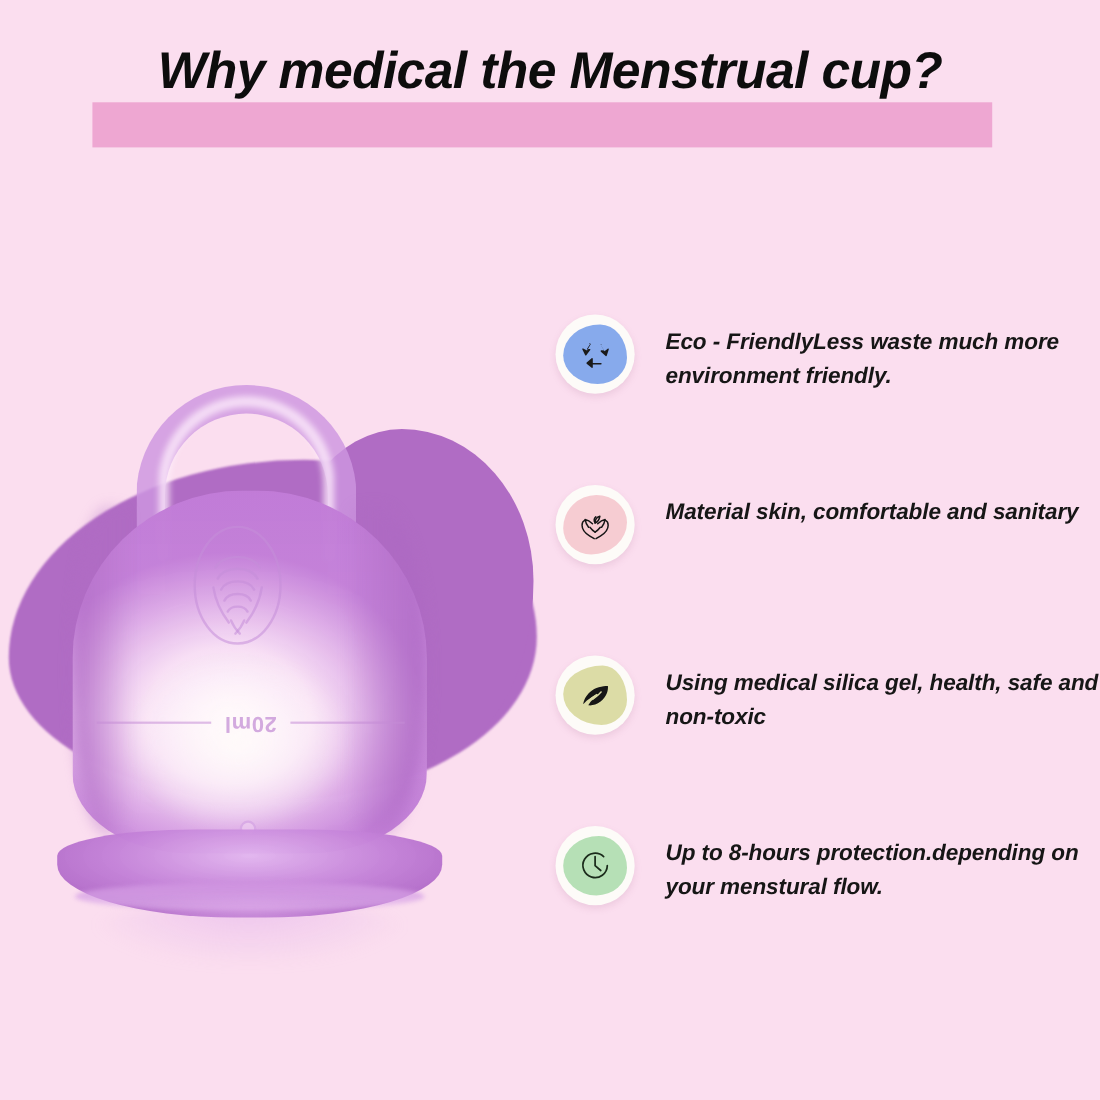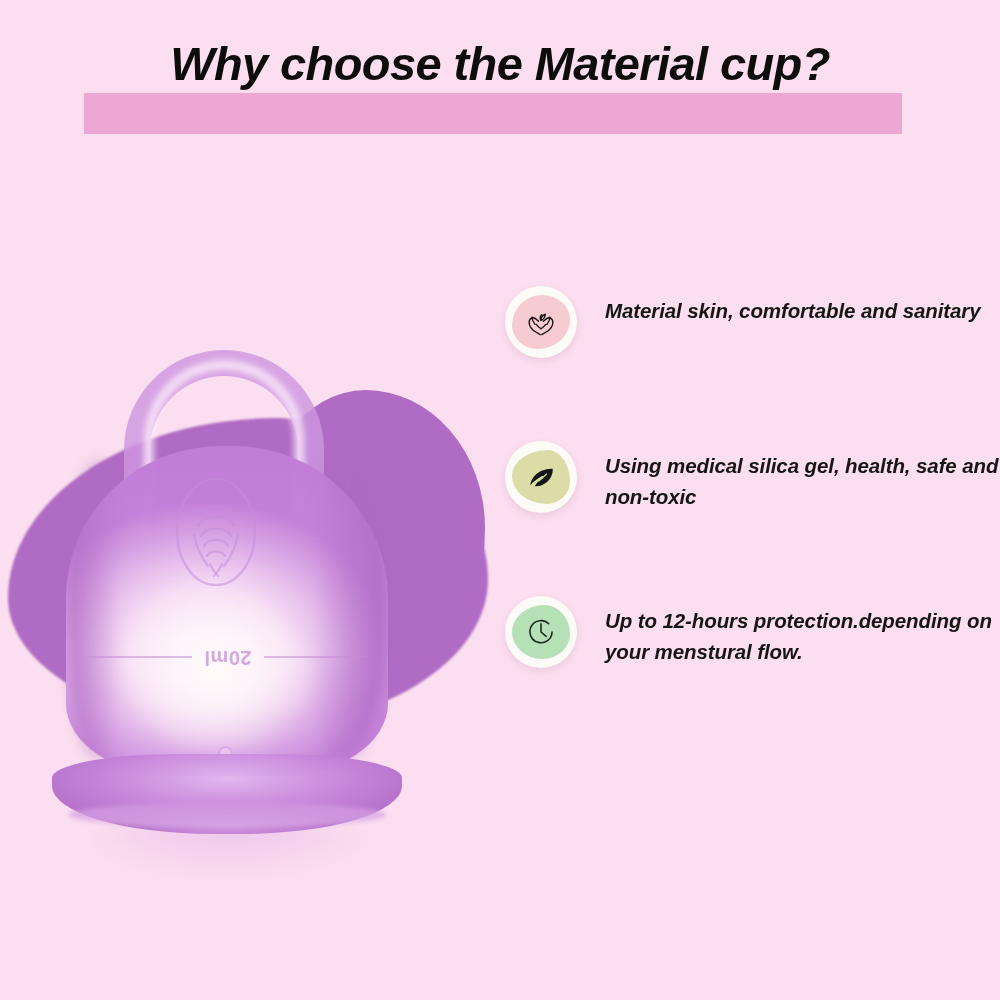--- a/index.html
+++ b/index.html
@@ -288,21 +288,21 @@
     font-family: "Liberation Sans", sans-serif;
   }
 </style>
 </head>
 <body>
 
 <div class="page">
 
   <div class="title-wrap">
     <div class="title-highlight"></div>
-    <div class="title-text">Why choose the Material cup?</div>
+    <div class="title-text">Why medical the Menstrual cup?</div>
   </div>
 
   <div class="product">
     <div class="blob-back"></div>
     <div class="blob-back-2"></div>
 
     <div class="cup">
       <div class="cup-handle"></div>
       <div class="cup-handle-gloss"></div>
 
@@ -334,20 +334,34 @@
 
       <div class="cup-hole"></div>
       <div class="cup-base"></div>
       <div class="cup-base-rim"></div>
       <div class="cup-reflection"></div>
     </div>
   </div>
 
   <div class="features">
 
+    <div class="feature-row">
+      <div class="feature-icon">
+        <div class="icon-blob" style="background:#87aaec;"></div>
+        <div class="icon-glyph">
+          <svg viewBox="0 0 48 48" width="40" height="40" fill="#1b1b1b">
+            <path d="M19.5 12.5 15.2 20 11 17.8c-.6-.3-1.3.3-1 .9l3.2 6.4c.2.5.9.6 1.2.1l4.3-5.7c.4-.5 0-1.3-.7-1.2l-3.1.4 3.5-5.5c.5-.8-.6-1.5-1.1-.7z"></path>
+            <path d="M29.8 13.2l4.4 7.6 3.6-2.8c.5-.4 1.3.1 1.1.8l-2.2 6.9c-.2.6-.8.7-1.2.3l-5.2-4.8c-.5-.5-.2-1.4.5-1.4l3.1.1-3.6-6c-.5-.9.8-1.5 1.5-.7z"></path>
+            <path d="M30.4 33.6H21.5v-4.6c0-.7-.8-1-1.3-.6l-5.4 4.6c-.4.4-.4 1 0 1.3l5.4 4.6c.5.4 1.3.1 1.3-.6v-3.2h8.9c1 0 1-1.5 0-1.5z"></path>
+            <path d="M11.6 24.4l4.4-7.3M36.2 25.1l-4.1-7.2" stroke="#1b1b1b" stroke-width="0"></path>
+          </svg>
+        </div>
+      </div>
+      <div class="feature-text">Eco - FriendlyLess waste much more environment friendly.</div>
+    </div>
 
     <div class="feature-row">
       <div class="feature-icon">
         <div class="icon-blob" style="background:#f6ccd2;border-radius:52% 48% 56% 44% / 56% 46% 54% 44%;"></div>
         <div class="icon-glyph">
           <svg viewBox="0 0 48 48" width="38" height="38" fill="none" stroke="#161616" stroke-width="1.7" stroke-linecap="round" stroke-linejoin="round">
             <path d="M24 22c0-4 2.5-7 5.5-7.8C29 17.5 27 21 24 22z"></path>
             <path d="M24 22c-1.5-2.5-1-5.5.8-7.2"></path>
             <path d="M21 23c-2.5-2.5-5.5-4.5-8.5-5 .5 3.5 2 6.5 4 9"></path>
             <path d="M12 19c-2 1-3 3-3 5.5 0 5 4 9.5 9 12.5l5 3"></path>
@@ -378,17 +392,17 @@
     <div class="feature-row">
       <div class="feature-icon">
         <div class="icon-blob" style="background:#b6e0b6;border-radius:56% 44% 48% 52% / 50% 54% 46% 50%;"></div>
         <div class="icon-glyph">
           <svg viewBox="0 0 48 48" width="38" height="38" fill="none" stroke="#1b2b1b" stroke-width="2" stroke-linecap="round">
             <path d="M33.8 13.6A14 14 0 1 0 38 24"></path>
             <path d="M24 13.5V24l6.5 5.5"></path>
           </svg>
         </div>
       </div>
-      <div class="feature-text">Up to 12-hours protection.depending on your menstural flow.</div>
+      <div class="feature-text">Up to 8-hours protection.depending on your menstural flow.</div>
     </div>
 
   </div>
 </div>
 
 </body></html>

